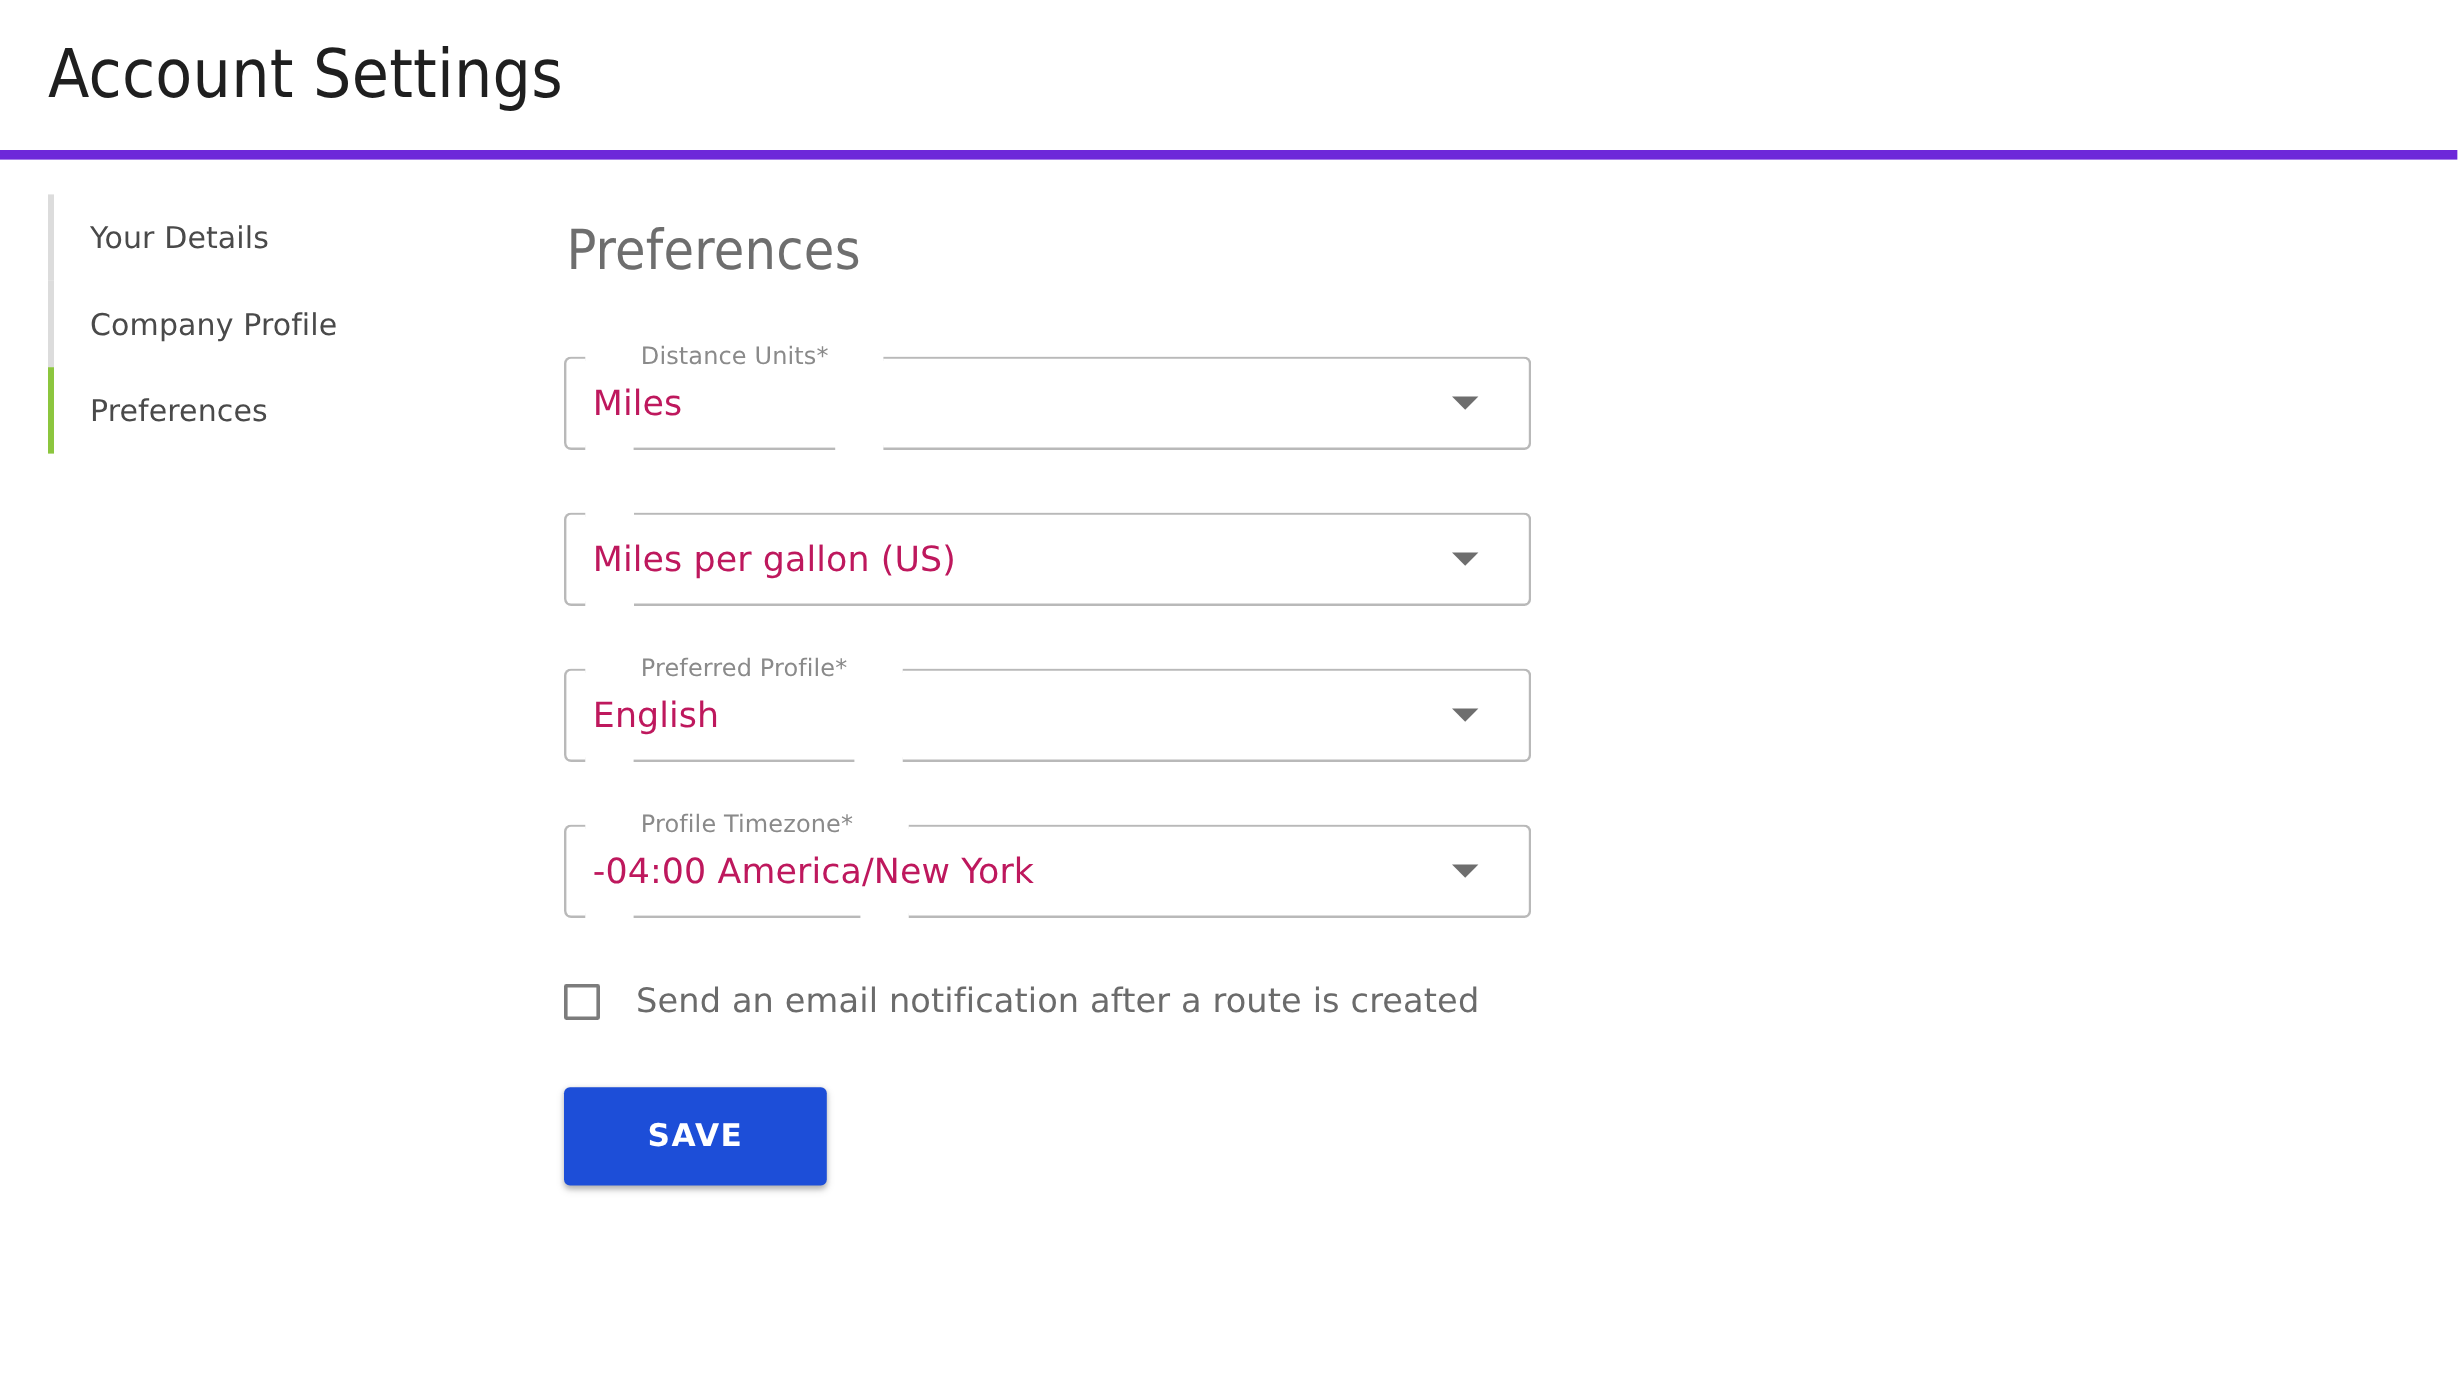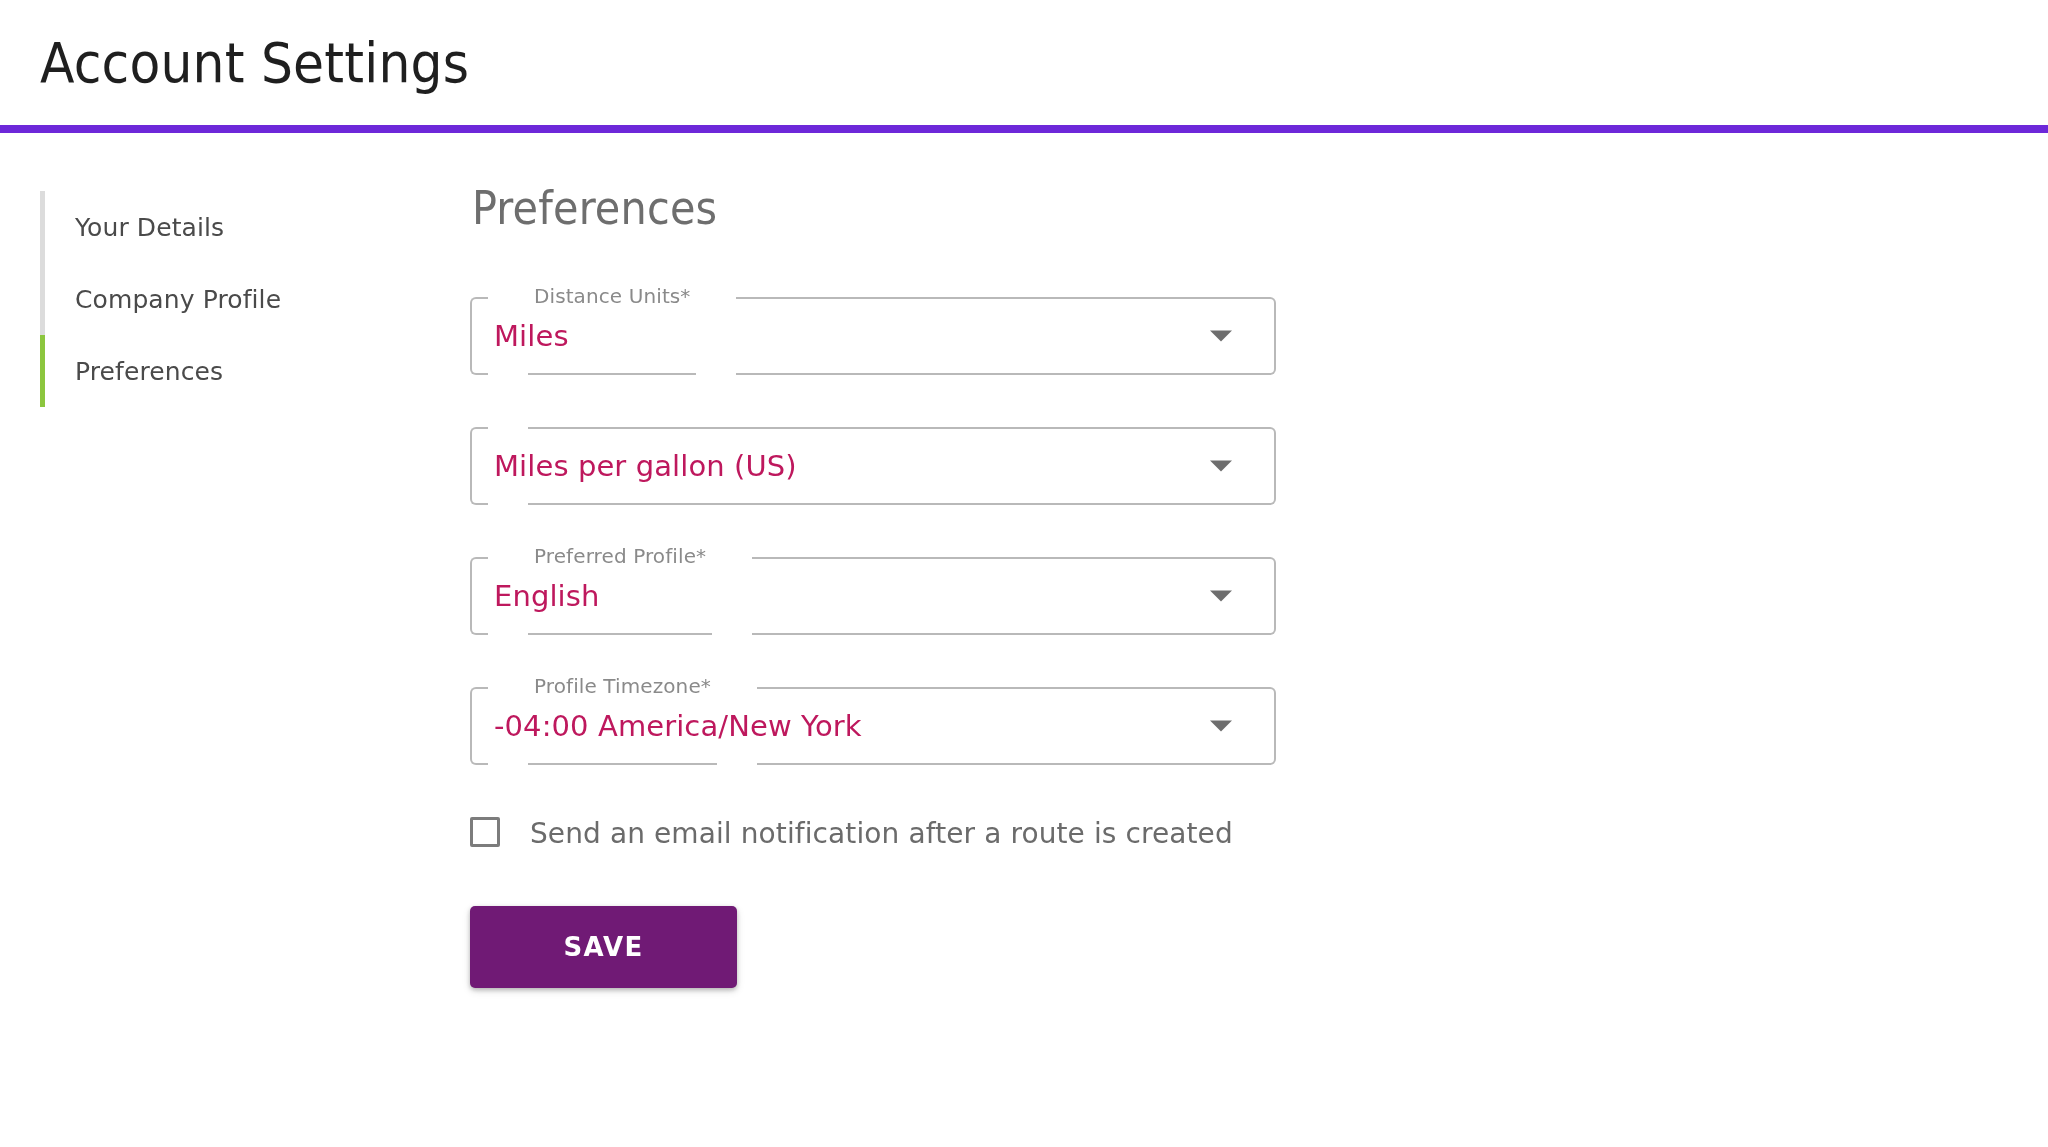--- a/index.html
+++ b/index.html
@@ -37,21 +37,21 @@
   
   .page-body {
     display: flex;
     align-items: flex-start;
   }
 
   
   .sidebar {
     width: 470px;
     flex: 0 0 470px;
-    padding-top: 58px;
+    padding-top: 29px;
     box-sizing: border-box;
   }
   .sidebar-list {
     position: relative;
     margin-left: 40px;
   }
   .sidebar-item {
     position: relative;
     height: 72px;
     display: flex;
@@ -164,21 +164,21 @@
   }
   .field-hit {
     position: absolute;
     inset: 0;
     cursor: pointer;
   }
 
   
   .checkbox-row {
     display: flex;
-    align-items: flex-start;
+    align-items: flex-end;
     margin-top: 32px;
     margin-bottom: 56px;
   }
   .checkbox-box {
     width: 30px;
     height: 30px;
     box-sizing: border-box;
     border: 3px solid #7c7c7c;
     border-radius: 2px;
     background: #fff;
@@ -191,23 +191,23 @@
     color: #6b6b6b;
     letter-spacing: 0.1px;
     cursor: pointer;
   }
 
   
   .save-button {
     display: inline-flex;
     align-items: center;
     justify-content: center;
-    width: 267px;
+    width: 219px;
     height: 82px;
-    background: #701a75;
+    background: #1d4ed8;
     color: #ffffff;
     font-size: 26px;
     font-weight: 700;
     letter-spacing: 1.2px;
     border: none;
     border-radius: 5px;
     cursor: pointer;
     box-shadow: 0 2px 4px rgba(0,0,0,0.22), 0 3px 8px rgba(0,0,0,0.12);
     font-family: "DejaVu Sans", "Liberation Sans", sans-serif;
     text-align: right;

